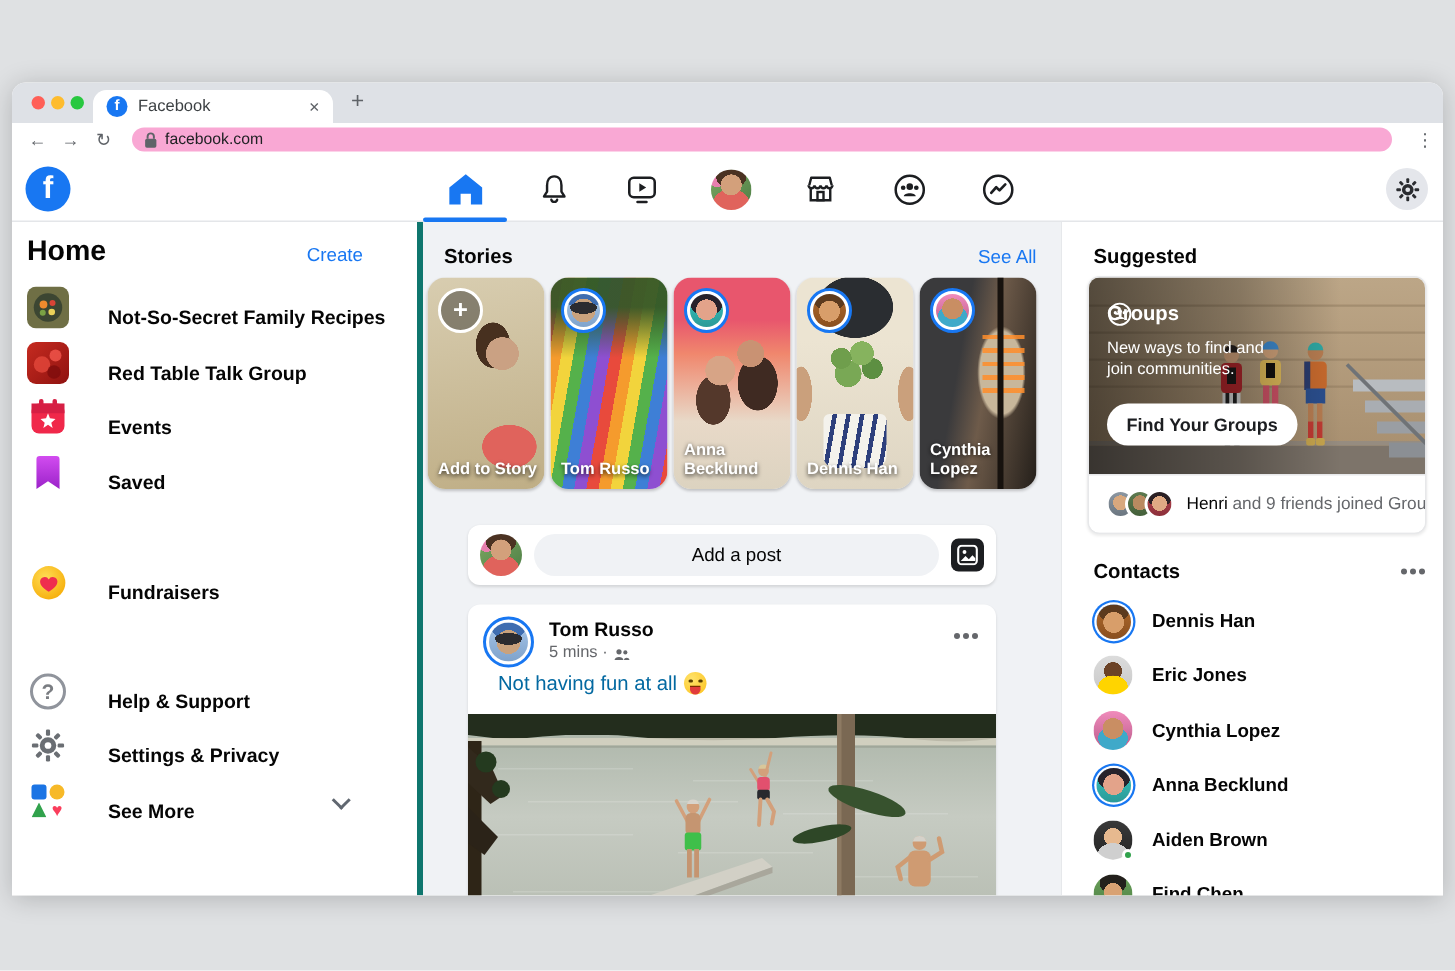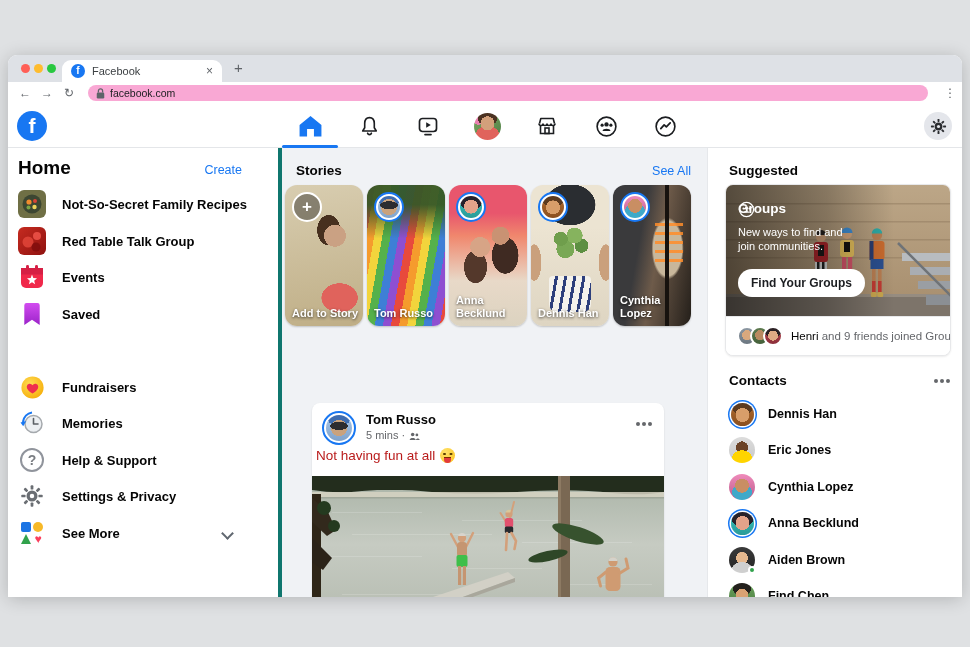--- a/index.html
+++ b/index.html
@@ -52,21 +52,21 @@
 
   
   .content{position:absolute;left:0;top:93px;width:954px;height:449px;overflow:hidden}
   .sidebar{position:absolute;left:0;top:0;width:274px;height:100%;background:#fff;border-right:4px solid #0f766e}
   .center{position:absolute;left:274px;top:0;width:425px;height:100%;background:#f0f2f5}
   .rightcol{position:absolute;left:699px;top:0;width:255px;height:100%;background:#fff;border-left:1px solid #e6e8eb}
 
   
   .hometitle{position:absolute;left:10px;top:9px;font-size:19px;font-weight:bold;color:#050505}
   .createlink{position:absolute;right:36px;top:15px;font-size:12.5px;color:#1877f2}
-  .srow{position:absolute;left:10px;right:8px;height:30px;display:flex;align-items:center;gap:16px}
+  .srow{position:absolute;left:10px;right:8px;height:30px;display:flex;align-items:flex-end;gap:26px}
   .srow .lbl{font-size:13px;font-weight:600;color:#050505}
   .sicon{width:28px;height:28px;flex:none;display:flex;align-items:center;justify-content:center}
   .qcirc{width:24px;height:24px;border-radius:50%;border:2px solid #90949c;color:#7a7d82;font-size:14px;
          font-weight:bold;display:flex;align-items:center;justify-content:center}
   .seemoregrid{width:22px;height:22px;display:grid;grid-template-columns:10px 10px;grid-template-rows:10px 10px;gap:2px}
   .sm-sq{background:#1b74e4;border-radius:2px}
   .sm-ci{background:#f7b928;border-radius:50%}
   .sm-tr{background:#31a24c;clip-path:polygon(50% 0,0 100%,100% 100%)}
   .sm-he{color:#fa3e5c;font-size:12px;line-height:10px;text-align:center}
   .chev{position:absolute;right:38px;top:11px;width:9px;height:9px;border-right:2px solid #606770;
@@ -148,21 +148,21 @@
   .post{position:absolute;left:30px;top:255px;width:352px;height:210px;background:#fff;border-radius:8px;
         box-shadow:0 1px 2px rgba(0,0,0,.12);overflow:hidden}
   .pavatar{position:absolute;left:10px;top:8px;width:34px;height:34px;border-radius:50%;
            border:2px solid #1877f2;background:#fff;display:flex;align-items:center;justify-content:center}
   .pavatar>div{width:26px;height:26px;border-radius:50%}
   .pauthor{position:absolute;left:54px;top:9px;font-size:13px;font-weight:bold;color:#050505}
   .pmeta{position:absolute;left:54px;top:26px;font-size:11px;color:#65676b;display:flex;align-items:flex-end;gap:4px}
   .dots{position:relative;width:4px;height:4px;border-radius:50%;background:#65676b;
         box-shadow:-6px 0 0 #65676b,6px 0 0 #65676b}
   .pdots{position:absolute;right:18px;top:19px}
-  .ptext{position:absolute;left:4px;top:45px;font-size:13.5px;color:#b91c1c;display:flex;align-items:center}
+  .ptext{position:absolute;left:20px;top:45px;font-size:13.5px;color:#0369a1;display:flex;align-items:center}
   .emoji{display:inline-block;width:15px;height:15px;border-radius:50%;margin-left:5px;position:relative;
          background:radial-gradient(circle at 35% 30%,#ffe26a,#fcc21b)}
   .emoji::before{content:"";position:absolute;left:3px;top:4.5px;width:2.4px;height:2.4px;border-radius:50%;
          background:#5a3e00;box-shadow:6.5px 0 0 #5a3e00}
   .emoji::after{content:"";position:absolute;left:4px;top:8.5px;width:7px;height:5.5px;border-radius:0 0 7px 7px;
          background:#e23b3b;border-top:1.5px solid #7c2d00}
   .pphoto{position:absolute;left:0;top:73px;width:352px;height:137px}
 
   
   .gcard{position:absolute;left:17px;top:36px;width:226px;border:1px solid #e7e8ea;border-radius:8px;
@@ -375,31 +375,20 @@
                   <stop offset="1" stop-color="#f5a800"></stop>
                 </radialGradient>
               </defs>
             <circle cx="14" cy="14" r="11.5" fill="url(#fuG)"></circle>
             <path d="M14 20.3 c-3.8-2.4-6-4.7-6-7.2 a3.2 3.2 0 0 1 6-1.4 a3.2 3.2 0 0 1 6 1.4 c0 2.5-2.2 4.8-6 7.2 Z" fill="#ef2e4e"></path>
           </svg>
         </span>
         <span class="lbl">Fundraisers</span>
       </div>
 
-      <div class="srow" style="top:260px">
-        <span class="sicon">
-          <svg width="28" height="28" viewBox="0 0 28 28">
-            <circle cx="15.5" cy="15" r="8.5" fill="#eceff2" stroke="#a5a9ad" stroke-width="1.5"></circle>
-            <path d="M15.5 15 V9.5 M15.5 15 H20" stroke="#5b6065" stroke-width="1.6" stroke-linecap="round"></path>
-            <path d="M5 13 A 11 11 0 0 1 14 3.5" fill="none" stroke="#1877f2" stroke-width="2.2"></path>
-            <polygon points="2.5,13.5 8.2,12 5.2,17.2" fill="#1877f2"></polygon>
-          </svg>
-        </span>
-        <span class="lbl">Memories</span>
-      </div>
 
       <div class="srow" style="top:297px">
         <span class="sicon">
           <span class="qcirc">?</span>
         </span>
         <span class="lbl">Help &amp; Support</span>
       </div>
 
       <div class="srow" style="top:333px">
         <span class="sicon">
@@ -463,20 +452,31 @@
           <div class="slabel" style="z-index:2">Dennis Han</div>
         </div>
         <div class="scard bg-cynthia">
           <div class="sav" style="z-index:2">
               <div class="av-cynthiaS"></div>
             </div>
           <div class="slabel" style="z-index:2">Cynthia Lopez</div>
         </div>
       </div>
 
+      <div class="composer">
+        <div class="cavatar hdravatar"></div>
+        <div class="cpill">Add a post</div>
+        <div class="photobtn">
+          <svg width="14" height="14" viewBox="0 0 14 14">
+            <rect x="0.8" y="0.8" width="12.4" height="12.4" rx="2.4" fill="none" stroke="#fff" stroke-width="1.4"></rect>
+            <circle cx="5" cy="5" r="1.3" fill="#fff"></circle>
+            <path d="M2.5 11 l3.2-3.4 2.2 2.2 2.4-2.6 1.9 2 V11 Z" fill="#fff"></path>
+          </svg>
+        </div>
+      </div>
 
       <div class="post">
         <div class="pavatar">
             <div class="av-tom"></div>
           </div>
         <div class="pauthor">Tom Russo</div>
         <div class="pmeta">
           <span>5 mins ·</span>
           <svg width="11" height="9" viewBox="0 0 12 9">
             <circle cx="4" cy="2.4" r="1.9" fill="#65676b"></circle>

